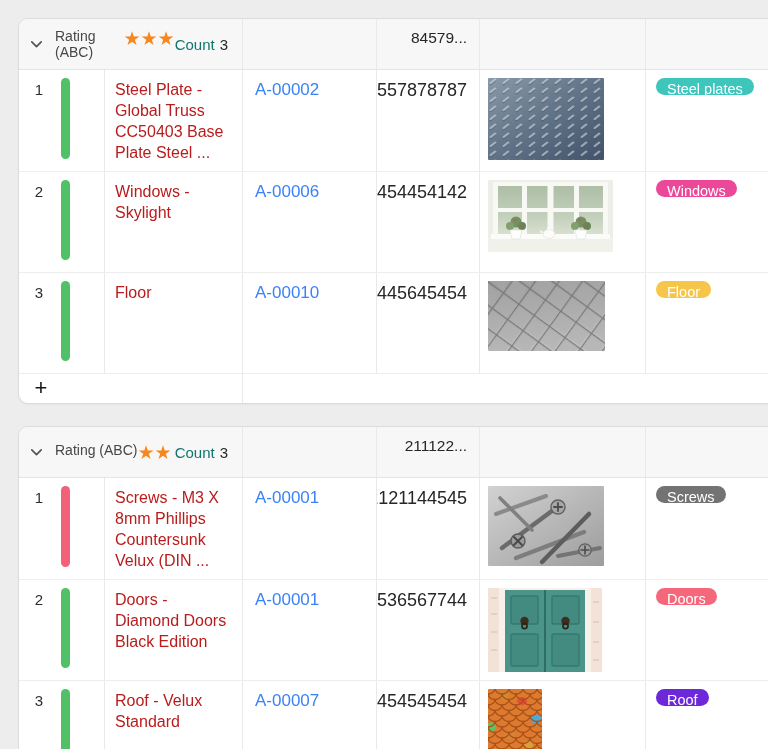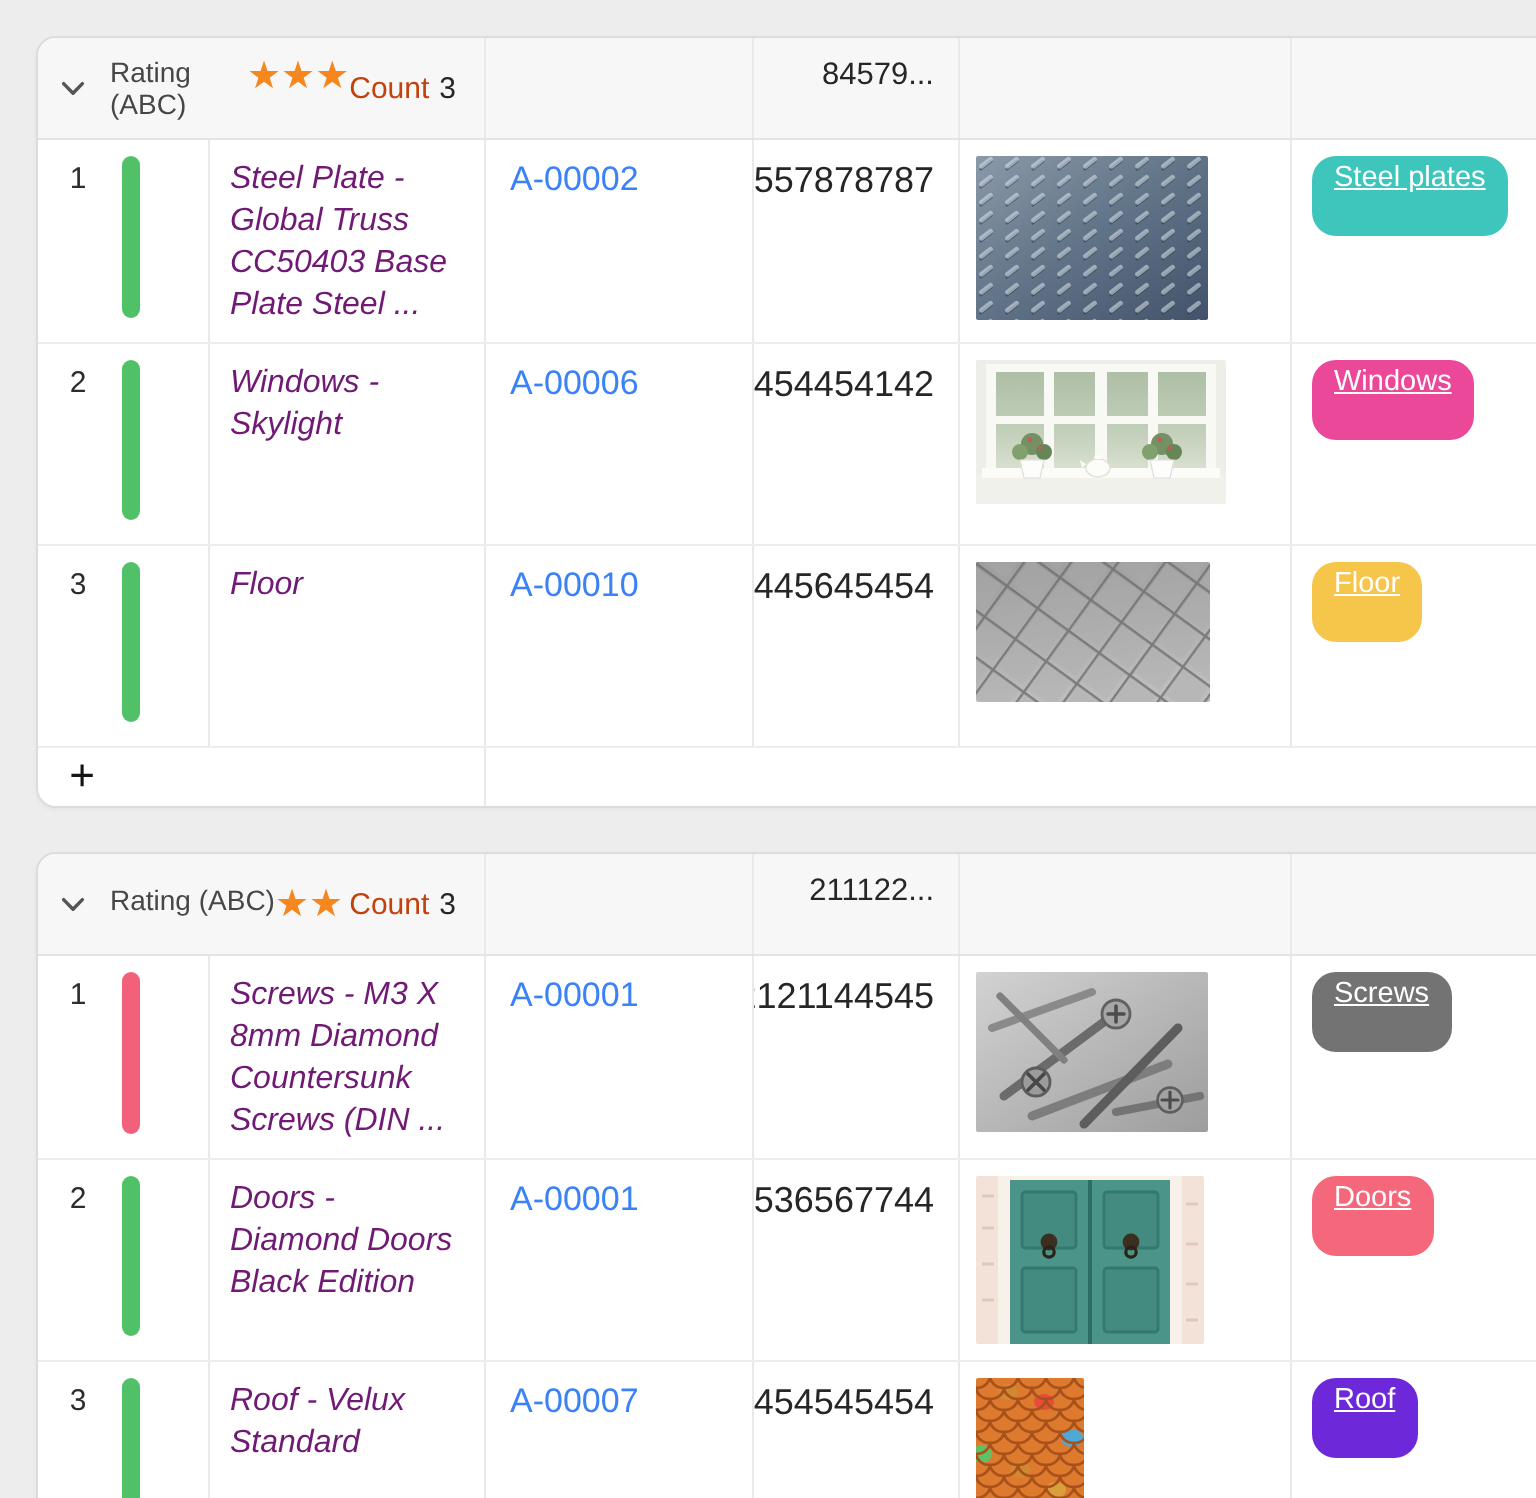--- a/index.html
+++ b/index.html
@@ -39,52 +39,51 @@
     box-sizing:border-box;
     background:#f7f7f7;
     border-bottom:1px solid #e4e4e4;
   }
   .ghead-main{display:flex;align-items:center;padding:0 14px 0 11px;}
   .chev{display:flex;align-items:center;margin-right:12px;cursor:pointer;}
   .rating{display:flex;flex-direction:row;justify-content:center;}
   .rating-label{font-size:14px;color:#474747;line-height:16px;}
   .stars{font-size:19px;line-height:19px;letter-spacing:0px;margin-top:1px;cursor:pointer;}
   .count{margin-left:auto;font-size:15px;white-space:nowrap;}
-  .count-label{color:#c2410c;margin-top:10px;}
+  .count-label{color:#0f766e;margin-top:10px;}
   .count-value{color:#262626;margin-left:5px;}
   .ghead-sum{
     display:flex;align-items:center;justify-content:flex-end;
     padding-right:12px;font-size:15.5px;color:#262626;
     overflow:hidden;white-space:nowrap;
   }
 
   
   .row{display:flex;min-height:100px;border-bottom:1px solid #ededed;background:#fff;}
   .rows .row:last-child{border-bottom:1px solid #ededed;}
   .c-rowbar{display:flex;padding:8px 0 12px 0;}
   .rownum{width:40px;text-align:center;font-size:15px;color:#2d2d2d;margin-top:3px;line-height:18px;}
   .bar{width:9px;border-radius:4.5px;margin-left:2px;align-self:stretch;}
   .c-name{padding:9px 8px 8px 10px;}
   .clamp{
-    font-size:16px;line-height:21px;color:#701a75;
+    font-size:16px;line-height:21px;color:#b91c1c;
     display:-webkit-box;-webkit-line-clamp:4;-webkit-box-orient:vertical;overflow:hidden;
     word-wrap:break-word;
-    font-style:italic;
   }
   .c-sku{padding:10px 8px 0 12px;font-size:17px;color:#3b82f6;}
   .c-num{padding:10px 12px 0 0;display:flex;align-items:flex-start;justify-content:flex-end;overflow:hidden;}
   .numv{font-size:18px;color:#262626;white-space:nowrap;}
   .c-img{padding:8px 0 0 8px;}
   .thumb{display:block;line-height:0;cursor:pointer;}
   .thumb svg{display:block;border-radius:1px;}
   .c-tag{padding:8px 0 0 10px;}
   .pill{
-    display:inline-block;height:40px;line-height:23px;
+    display:inline-block;height:17px;line-height:23px;
     padding:0 11px;border-radius:12px;
-    color:#fff;font-size:14.5px;white-space:nowrap;cursor:pointer;text-decoration:underline;
+    color:#fff;font-size:14.5px;white-space:nowrap;cursor:pointer;
   }
 
   
   .addrow{display:flex;height:29px;cursor:pointer;}
   .addrow-left{
     width:224px;box-sizing:border-box;height:100%;
     border-right:1px solid #e9e9e9;
     display:flex;align-items:center;padding-left:10px;
   }
   .plus{font-size:22px;color:#141414;line-height:20px;width:24px;text-align:center;margin-top:-2px;}
@@ -276,21 +275,21 @@
       <div class="cell c-img"></div>
       <div class="cell c-tag"></div>
     </div>
     <div class="rows">
           <div class="row">
     <div class="cell c-rowbar">
       <span class="rownum">1</span>
       <span class="bar" style="background: rgb(242, 96, 122);"></span>
     </div>
     <div class="cell c-name">
-      <div class="clamp">Screws - M3 X 8mm Diamond Countersunk Screws (DIN ...</div>
+      <div class="clamp">Screws - M3 X 8mm Phillips Countersunk Velux (DIN ...</div>
     </div>
     <div class="cell c-sku">
       <span>A-00001</span>
     </div>
     <div class="cell c-num">
       <span class="numv">2121144545</span>
     </div>
     <div class="cell c-img">
       <span class="thumb">
                 <svg width="116" height="80" viewBox="0 0 116 80">

